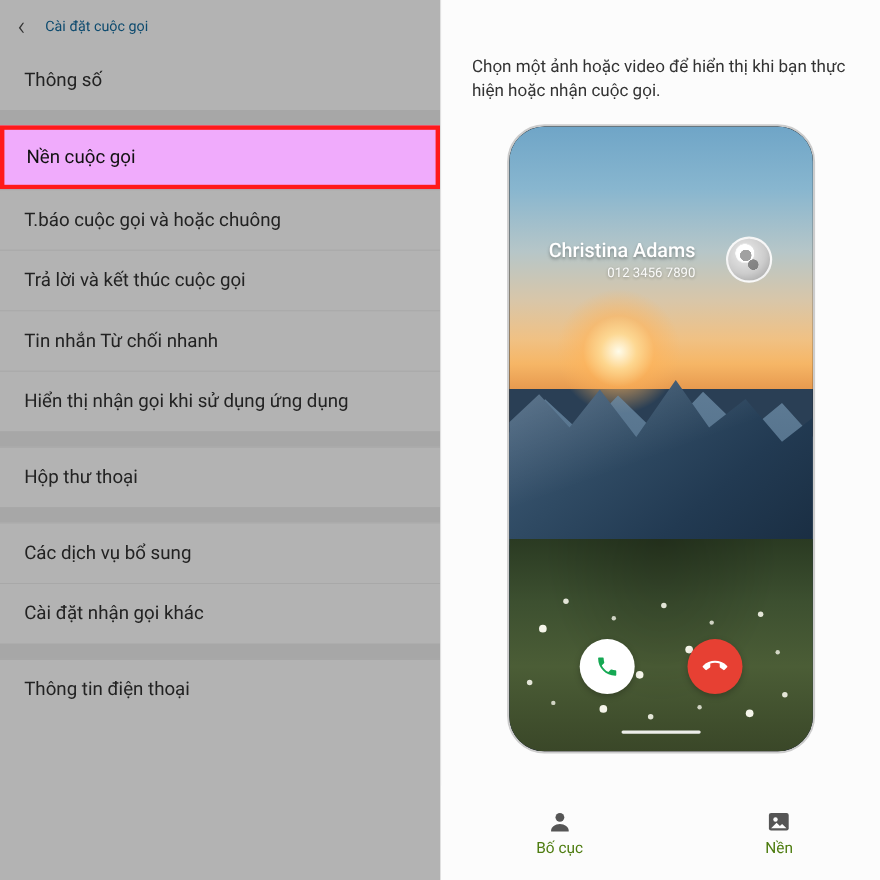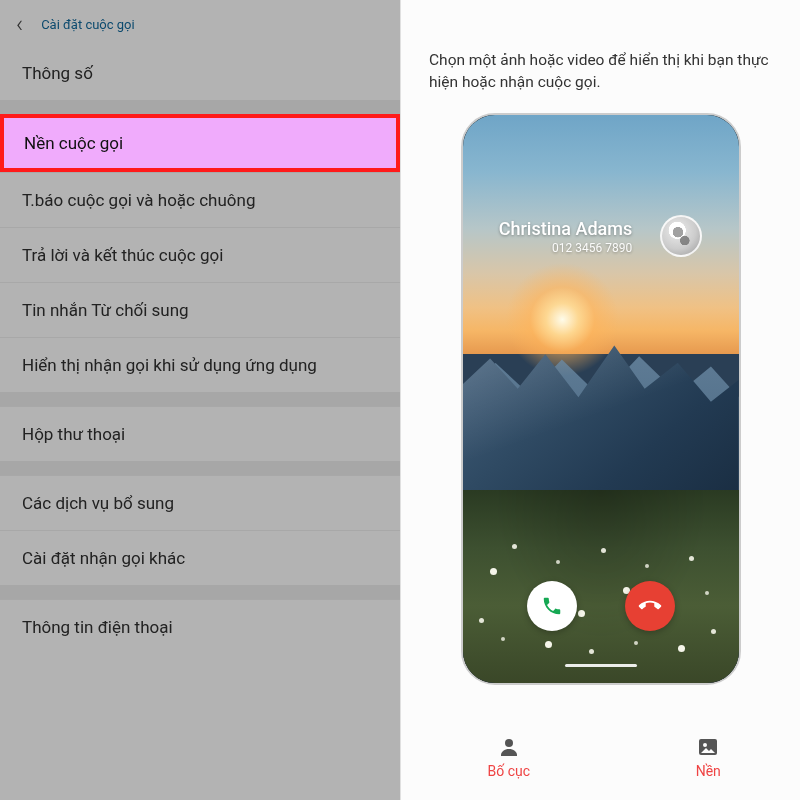--- a/index.html
+++ b/index.html
@@ -220,21 +220,21 @@
     display: flex;
     background: #fcfcfc;
   }
   .tab {
     flex: 1;
     display: flex;
     flex-direction: column;
     align-items: center;
     justify-content: center;
     gap: 4px;
-    color: #ef4444;
+    color: #4d7c0f;
     font-size: 14px;
     padding-left: 16px;
   }
   .tab svg { width: 24px; height: 24px; fill: #555; }
 </style>
 </head>
 <body>
 
 <div class="panel-left">
   <div class="header-left">
@@ -249,21 +249,21 @@
     <div class="list-item selected">
       <span>Nền cuộc gọi</span>
     </div>
     <div class="list-item">
       <span>T.báo cuộc gọi và hoặc chuông</span>
     </div>
     <div class="list-item">
       <span>Trả lời và kết thúc cuộc gọi</span>
     </div>
     <div class="list-item">
-      <span>Tin nhắn Từ chối sung</span>
+      <span>Tin nhắn Từ chối nhanh</span>
     </div>
     <div class="list-item">
       <span>Hiển thị nhận gọi khi sử dụng ứng dụng</span>
     </div>
     <div class="group-gap"></div>
     <div class="list-item">
       <span>Hộp thư thoại</span>
     </div>
     <div class="group-gap"></div>
     <div class="list-item">

